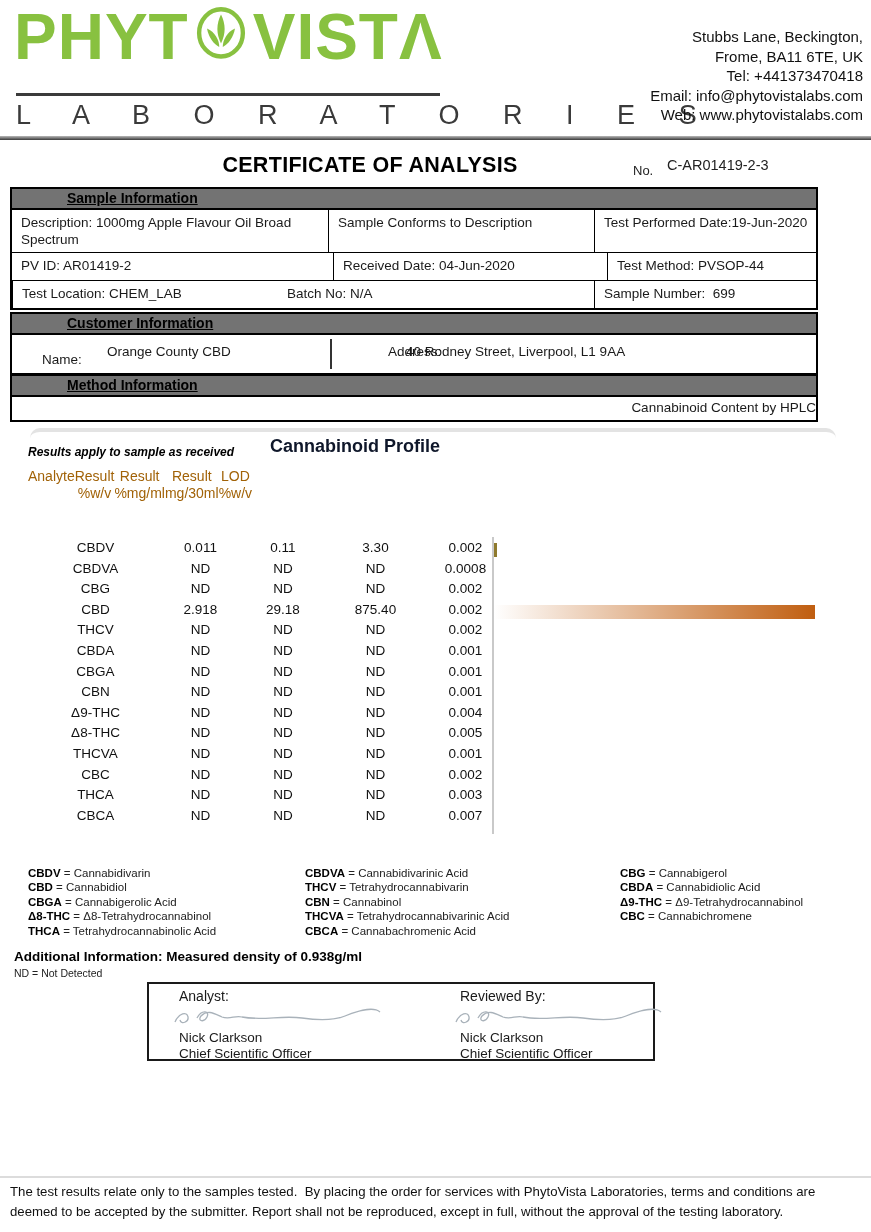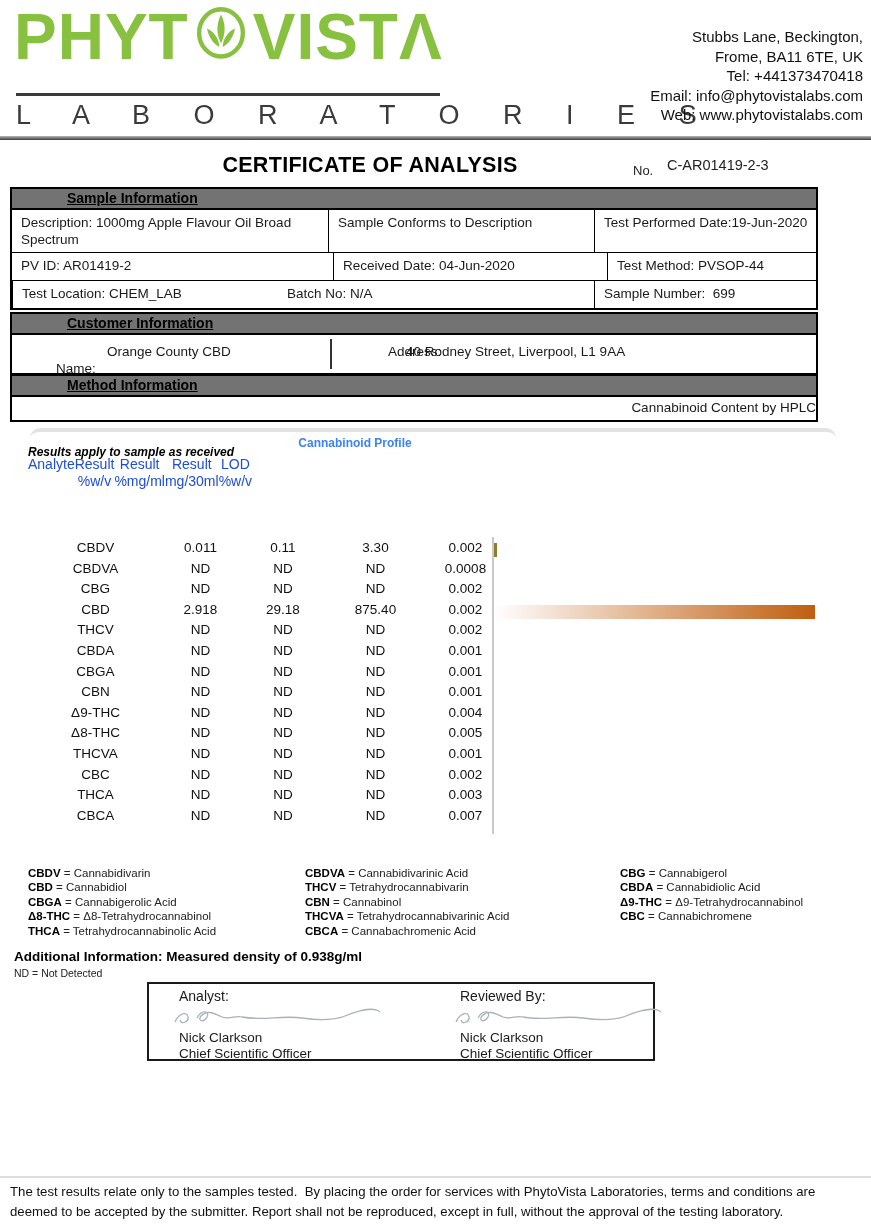--- a/index.html
+++ b/index.html
@@ -27,34 +27,34 @@
   .si-grid > div.si-row { display:flex; }
   .si-grid > div.si-row:nth-of-type(1) { height:42px; }
   .si-grid > div.si-row:nth-of-type(2) { height:28px; border-top:1.5px solid #000;gap:24px; }
   .si-grid > div.si-row:nth-of-type(3) { height:28px; border-top:1.5px solid #000; }
   .si-cell { font-size:13.5px; line-height:17px; padding:4px 8px 0 9px; white-space:pre-wrap; }
   .si-c1 { width:316px; }
   .si-c2 { width:266px; border-left:1.5px solid #000; }
   .si-c3 { width:222px; border-left:1.5px solid #000; }
 
   .cust-content { position:relative; height:38px; font-size:13.5px; }
-  .cust-name-label { position:absolute; left:30px; top:26px;margin-left:14px; }
+  .cust-name-label { position:absolute; left:30px; top:17px; }
   .cust-name { position:absolute; left:95px; top:9px; }
   .cust-divider { position:absolute; left:318px; top:4px; height:30px; width:1.5px; background:#333; }
   .cust-addr-label { position:absolute; left:328px; top:9px;margin-left:48px; }
   .cust-addr { position:absolute; left:394px; top:9px; }
 
   .method-content { height:23px; font-size:13.5px; padding:3px 0 0 25px;text-align:right; }
 
   
   .profile-panel { position:absolute; left:30px; top:428px; width:806px; height:10px; border-top:4px solid #e3e3e3; border-radius:10px 10px 0 0; }
   .profile-note { position:absolute; left:28px; top:445px; font-size:12px; font-weight:bold; font-style:italic; color:#000; }
-  .profile-title { position:absolute; left:120px; top:436px; width:470px; text-align:center; font-size:12px; font-weight:bold; color:#3b82f6; }
-
-  .ph-row { position:absolute; left:28px; top:456px; display:flex; font-size:14px; line-height:17px; color:#1d4ed8; }
+  .profile-title { position:absolute; left:120px; top:436px; width:470px; text-align:center; font-size:18px; font-weight:bold; color:#0f172a; }
+
+  .ph-row { position:absolute; left:28px; top:468px; display:flex; font-size:14px; line-height:17px; color:#a16207; }
   .ph-cell { text-align:center; }
   .p-col1 { width:135px; } .p-col2 { width:75px; } .p-col3 { width:90px; } .p-col4 { width:95px; } .p-col5 { width:85px; }
 
   .p-rows { position:absolute; left:28px; top:540px; }
   .p-rows > div.p-row { display:flex; height:20.6px; font-size:13.5px; color:#111; }
   .p-cell { text-align:center; }
 
   .chart-axis { position:absolute; left:492px; top:537px; width:1.5px; height:297px; background:#c9c9c9; }
   #chart-bars { position:absolute; left:494px; top:540px; width:330px; height:296px; }
   .chart-bar { position:absolute; left:0; height:14px; }

